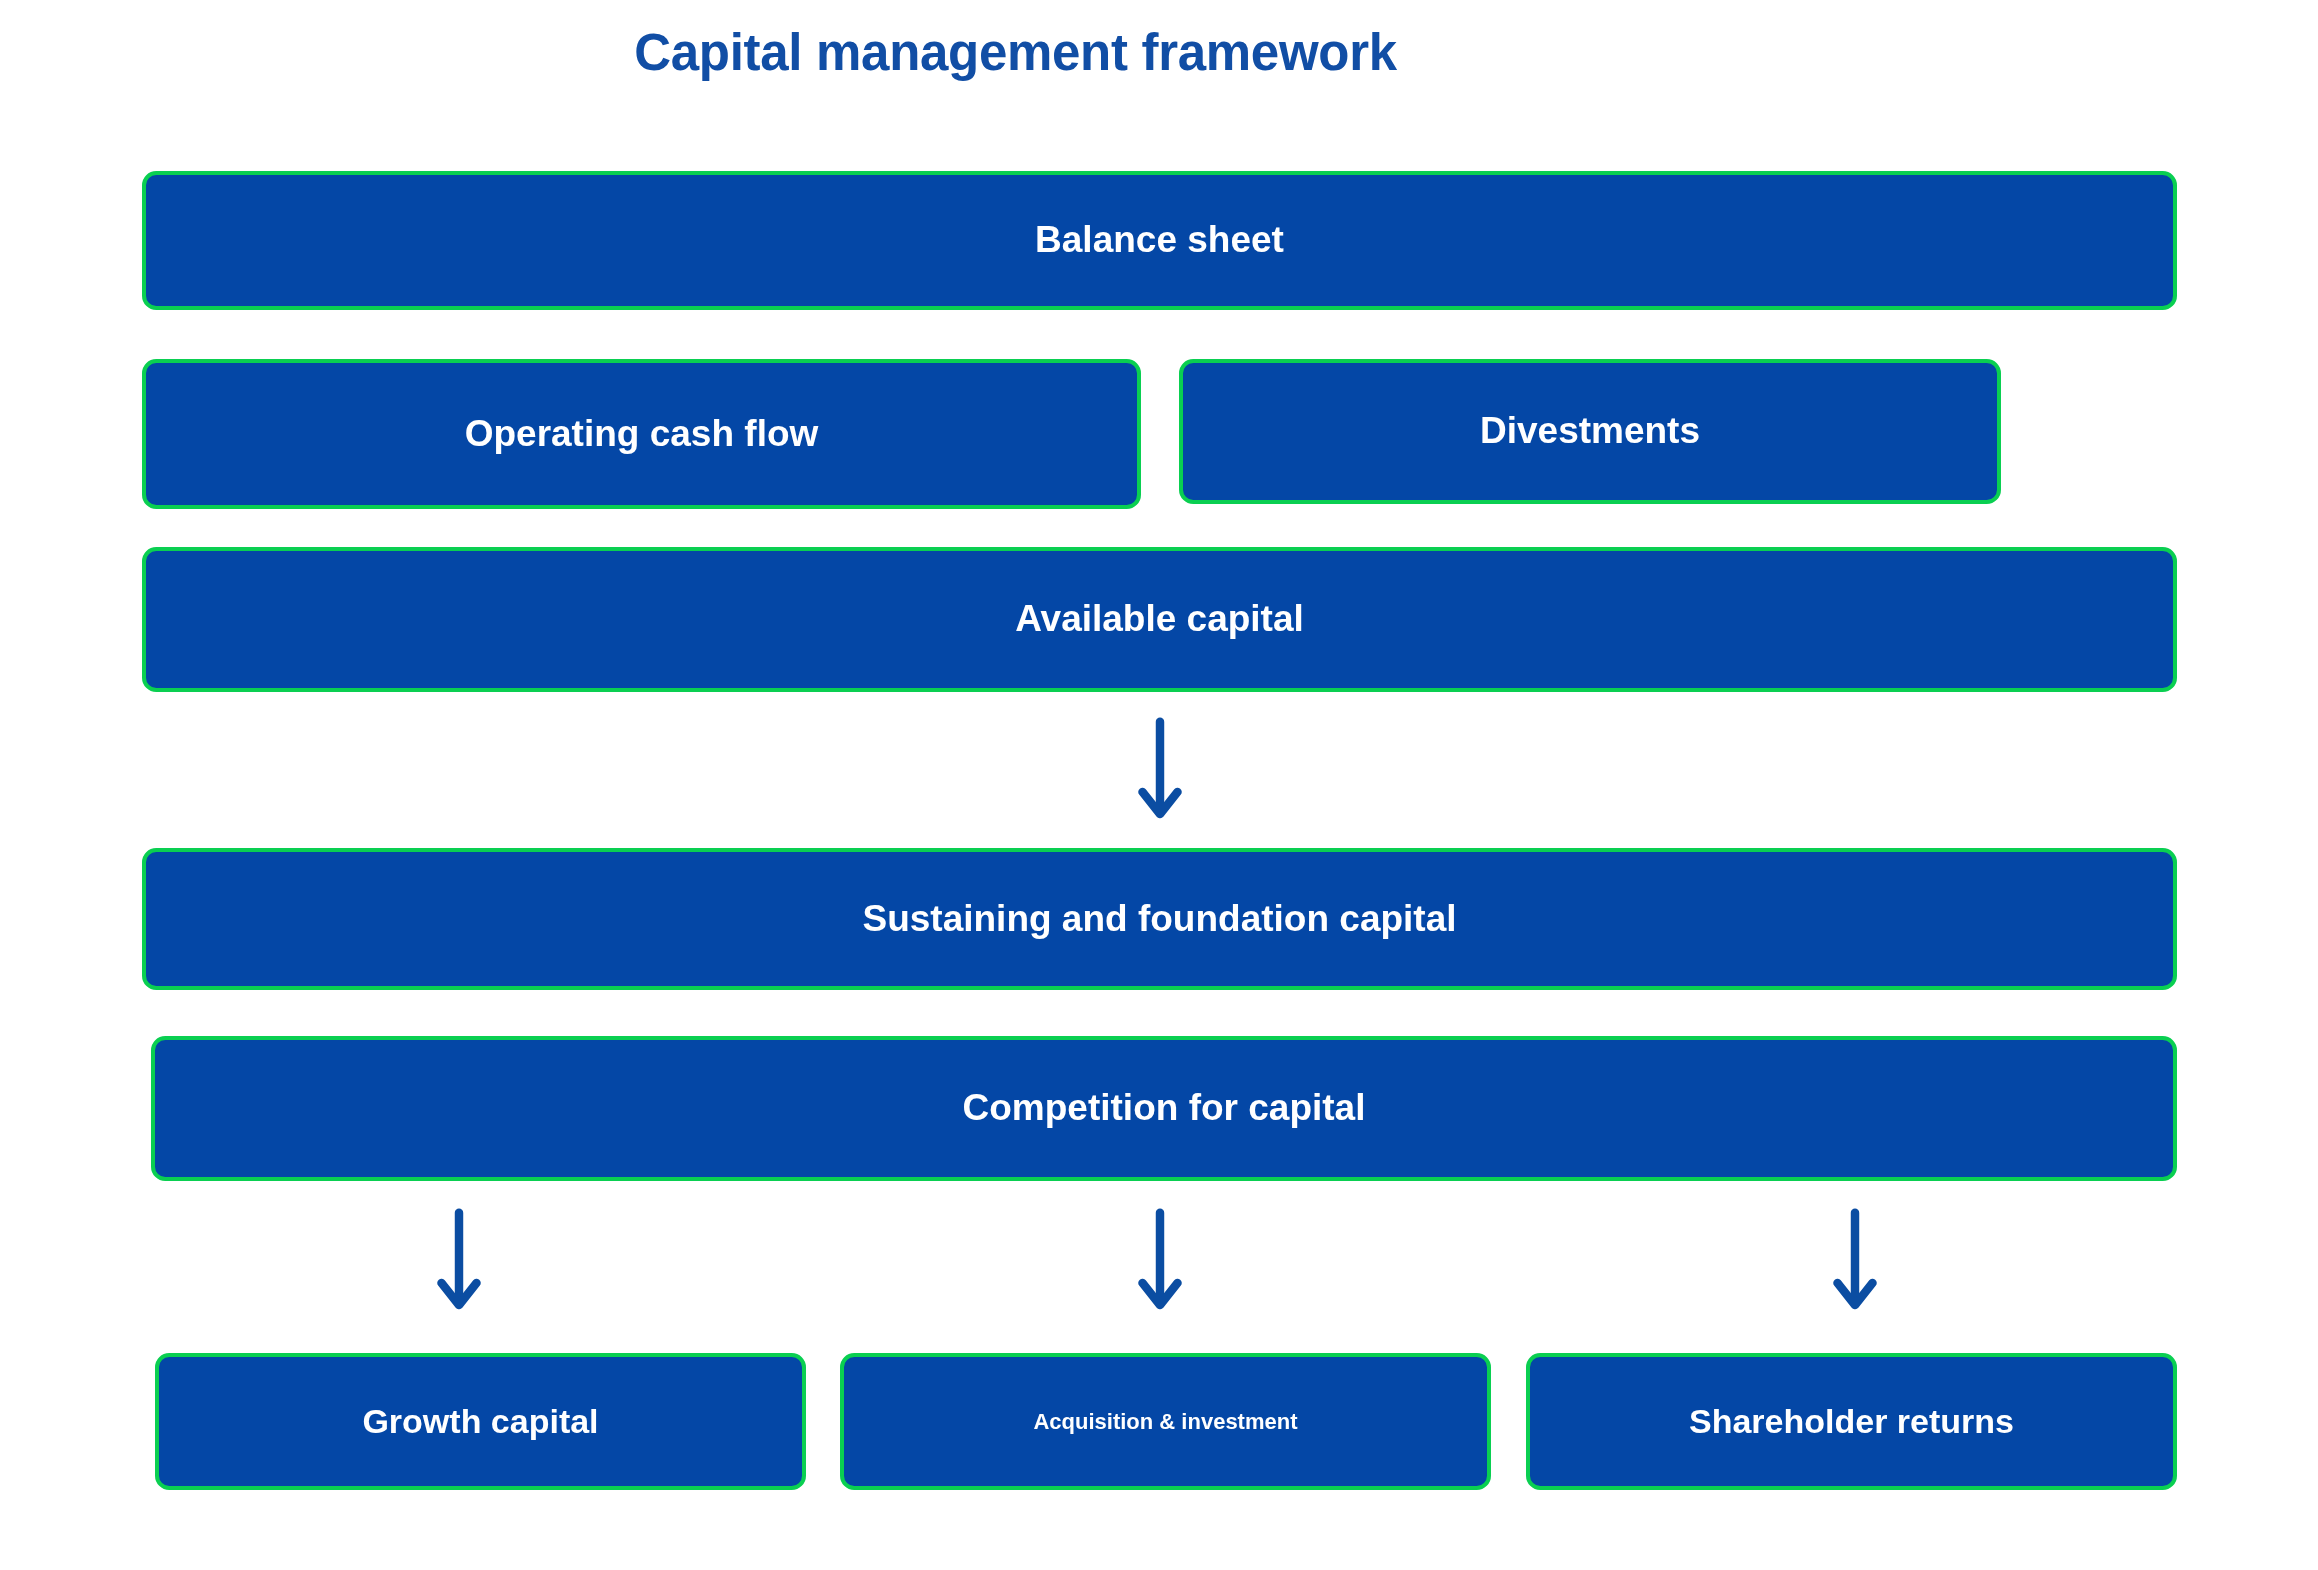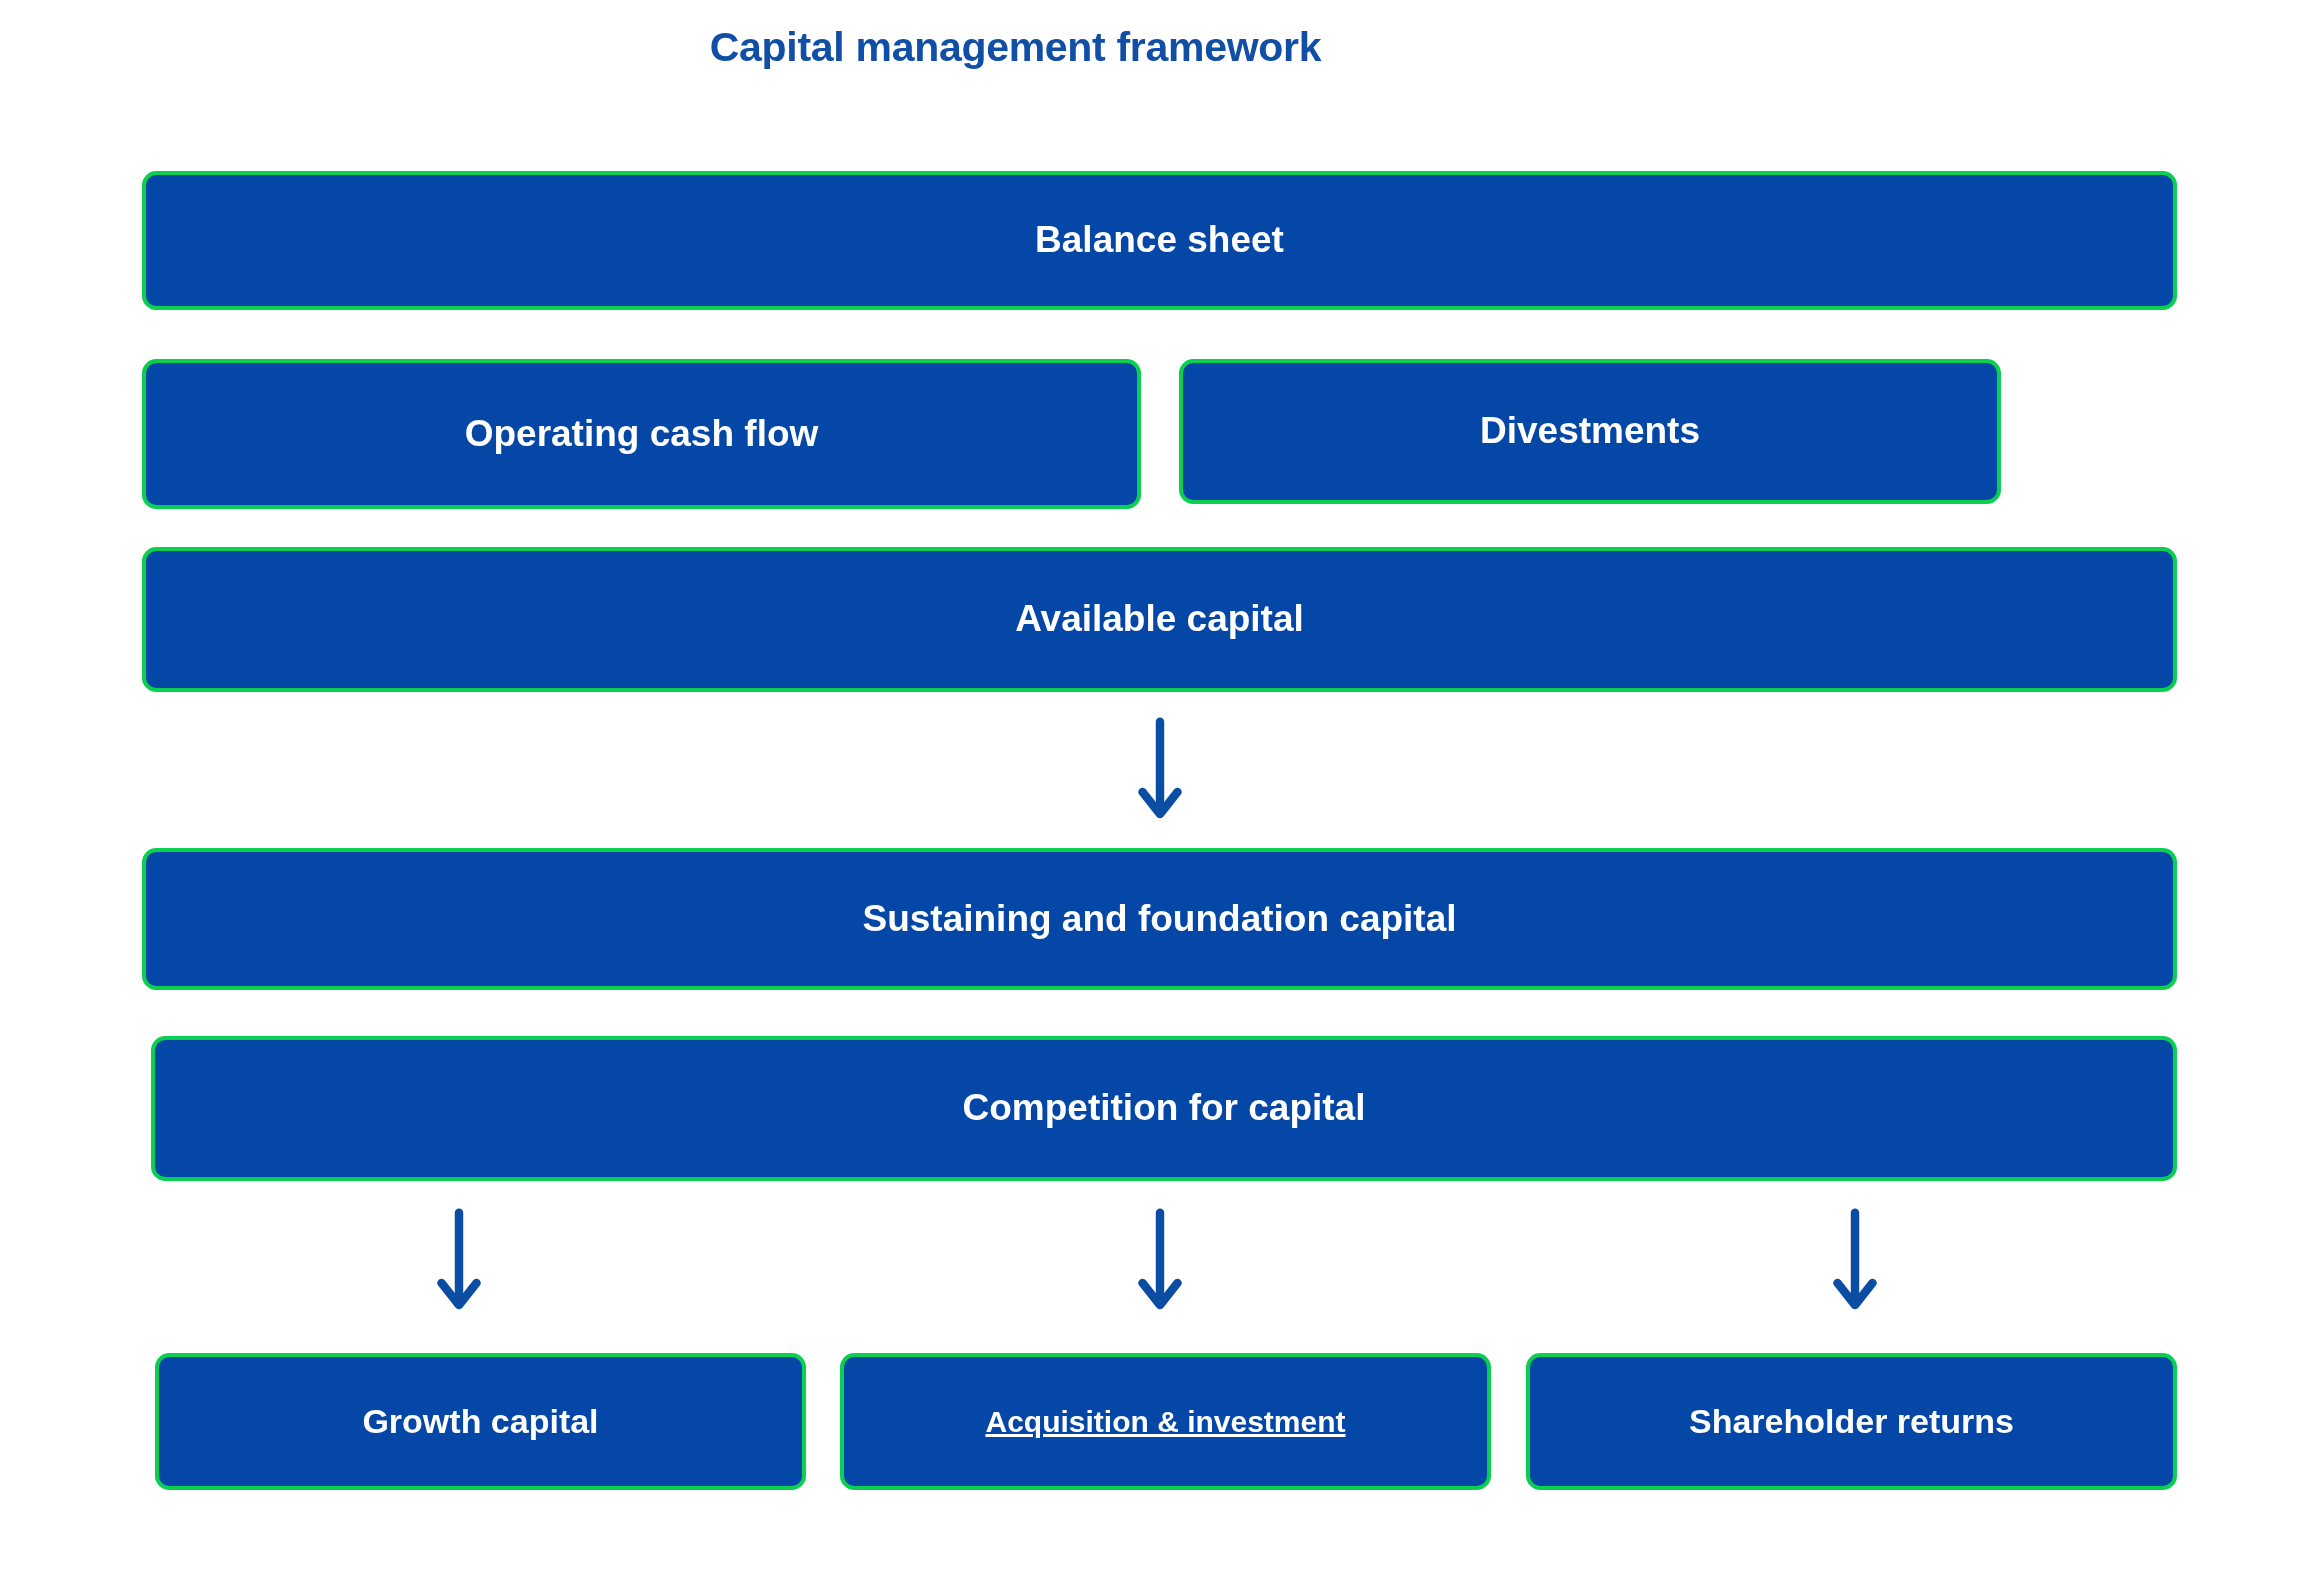--- a/index.html
+++ b/index.html
@@ -24,21 +24,21 @@
   }
 
   
   .title {
     position: absolute;
     left: 0;
     top: 27px;
     width: 2031px;
     text-align: center;
     color: #114EA5;
-    font-size: 41px;
+    font-size: 51px;
     font-weight: bold;
     letter-spacing: -0.3px;
     line-height: 1.0;
     white-space: nowrap;
   }
 
   
   .box {
     position: absolute;
     box-sizing: border-box;
@@ -54,21 +54,21 @@
     line-height: 1.05;
   }
   .box .label {
     display: block;
     white-space: nowrap;
     padding: 0 13px;
   }
 
   .fs-lg  { font-size: 37px; }
   .fs-md  { font-size: 34px; }
-  .fs-sm  { font-size: 30px; text-decoration: underline; }
+  .fs-sm  { font-size: 22px; }
 
   
   .arrow {
     position: absolute;
   }
   .arrow svg { display: block; }
 </style>
 </head>
 <body>
 

